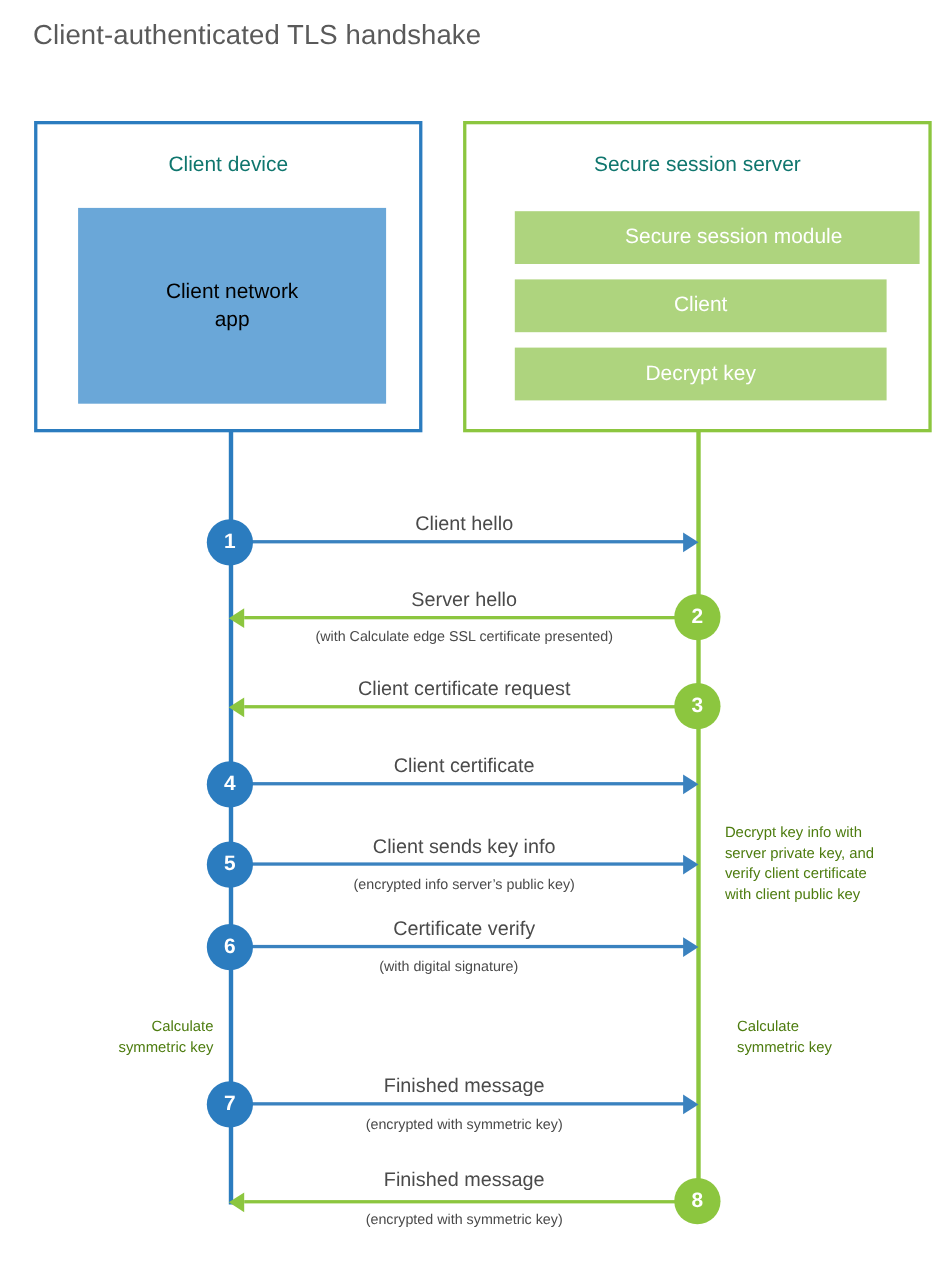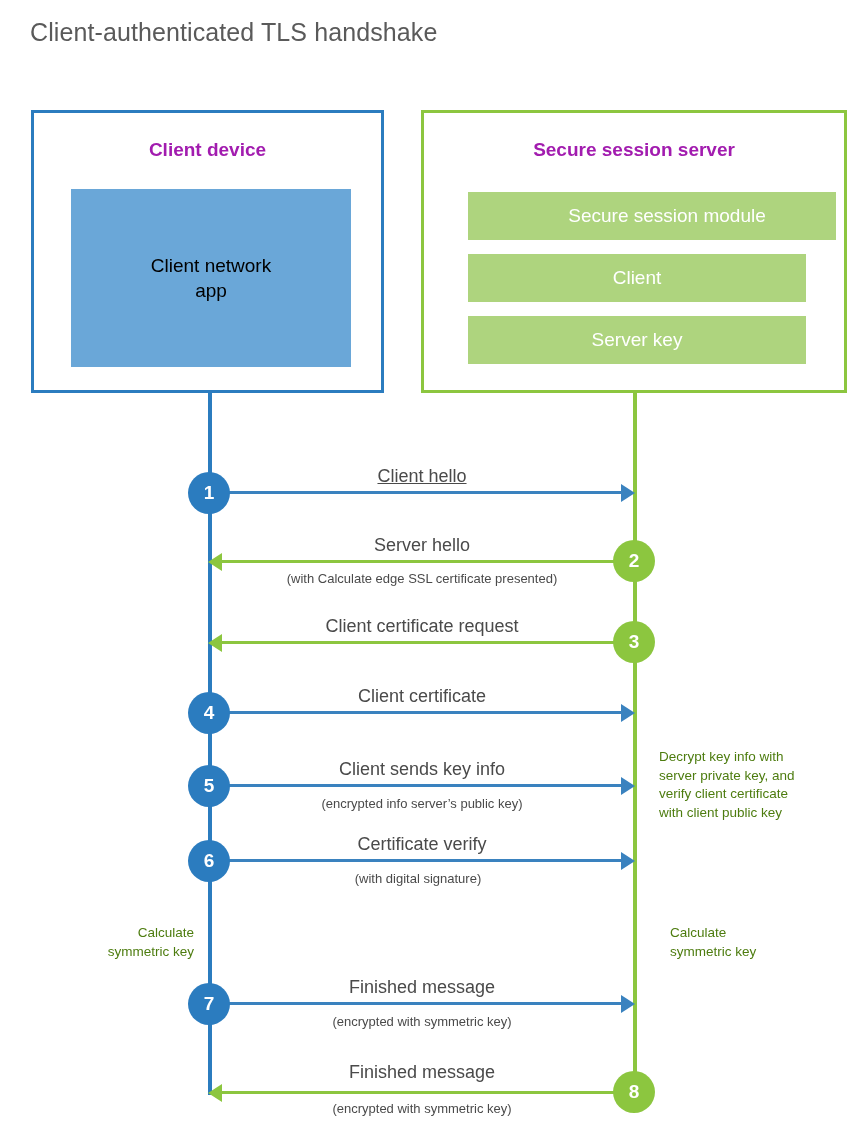--- a/index.html
+++ b/index.html
@@ -13,21 +13,21 @@
     font-size:25px;color:#5a5a5a;font-weight:400;letter-spacing:.1px;
     white-space:nowrap;
   }
 
   
   .pbox{position:absolute;background:#ffffff;box-sizing:border-box;}
   #client-box{left:31px;top:110px;width:353px;height:283px;border:3px solid #2b7cbf;}
   #server-box{left:421px;top:110px;width:426px;height:283px;border:3px solid #8cc63f;}
   .pbox-title{
     position:absolute;left:0;right:0;top:26px;text-align:center;
-    font-size:19px;font-weight:bold;color:#a21caf;
+    font-size:19px;font-weight:normal;color:#0f766e;
   }
   #client-inner{
     position:absolute;left:37px;top:76px;width:280px;height:178px;
     background:#6aa7d8;color:#000000;font-size:19px;
     display:flex;align-items:center;justify-content:center;text-align:center;
     line-height:1.32;
   }
   .srv-bar{
     position:absolute;left:44px;width:338px;height:48px;background:#aed47e;
     color:#ffffff;font-size:19px;display:flex;align-items:center;
@@ -90,28 +90,28 @@
       <span>Client network</span><br>
       <span>app</span>
     </span>
   </div>
 </div>
 
 <div class="pbox" id="server-box">
   <div class="pbox-title">Secure session server</div>
   <div class="srv-bar" id="srv-bar-0">Secure session module</div>
   <div class="srv-bar" id="srv-bar-1">Client</div>
-  <div class="srv-bar" id="srv-bar-2">Server key</div>
+  <div class="srv-bar" id="srv-bar-2">Decrypt key</div>
 </div>
 
 <div class="lifeline" id="client-lifeline"></div>
 <div class="lifeline" id="server-lifeline"></div>
 
 <div class="msg blue">
-  <div class="msg-label" style="left:210px;top:466px;width:424px;text-decoration:underline;">Client hello</div>
+  <div class="msg-label" style="left:210px;top:466px;width:424px;">Client hello</div>
   <div class="arrow-line" style="left:210px;top:491px;width:412px;"></div>
   <div class="arrow-head right" style="left:621px;top:483.5px;"></div>
 </div>
 <div class="step blue-c" style="left:188px;top:472px;">1</div>
 
 <div class="msg green">
   <div class="msg-label" style="left:210px;top:535px;width:424px;">Server hello</div>
   <div class="arrow-line" style="left:222px;top:560px;width:412px;"></div>
   <div class="arrow-head left" style="left:208px;top:552.5px;"></div>
   <div class="msg-sub" style="left:210px;top:571px;width:424px;">(with Calculate edge SSL certificate presented)</div>
@@ -137,21 +137,21 @@
   <div class="arrow-line" style="left:210px;top:784px;width:412px;"></div>
   <div class="arrow-head right" style="left:621px;top:776.5px;"></div>
   <div class="msg-sub" style="left:210px;top:796px;width:424px;">(encrypted info server’s public key)</div>
 </div>
 <div class="step blue-c" style="left:188px;top:765px;">5</div>
 
 <div class="msg blue">
   <div class="msg-label" style="left:210px;top:834px;width:424px;">Certificate verify</div>
   <div class="arrow-line" style="left:210px;top:859px;width:412px;"></div>
   <div class="arrow-head right" style="left:621px;top:851.5px;"></div>
-  <div class="msg-sub" style="left:206px;top:871px;width:424px;text-align:center;">(with digital signature)</div>
+  <div class="msg-sub" style="left:196px;top:871px;width:424px;text-align:center;">(with digital signature)</div>
 </div>
 <div class="step blue-c" style="left:188px;top:840px;">6</div>
 
 <div class="msg blue">
   <div class="msg-label" style="left:210px;top:977px;width:424px;">Finished message</div>
   <div class="arrow-line" style="left:210px;top:1002px;width:412px;"></div>
   <div class="arrow-head right" style="left:621px;top:994.5px;"></div>
   <div class="msg-sub" style="left:210px;top:1014px;width:424px;">(encrypted with symmetric key)</div>
 </div>
 <div class="step blue-c" style="left:188px;top:983px;">7</div>

